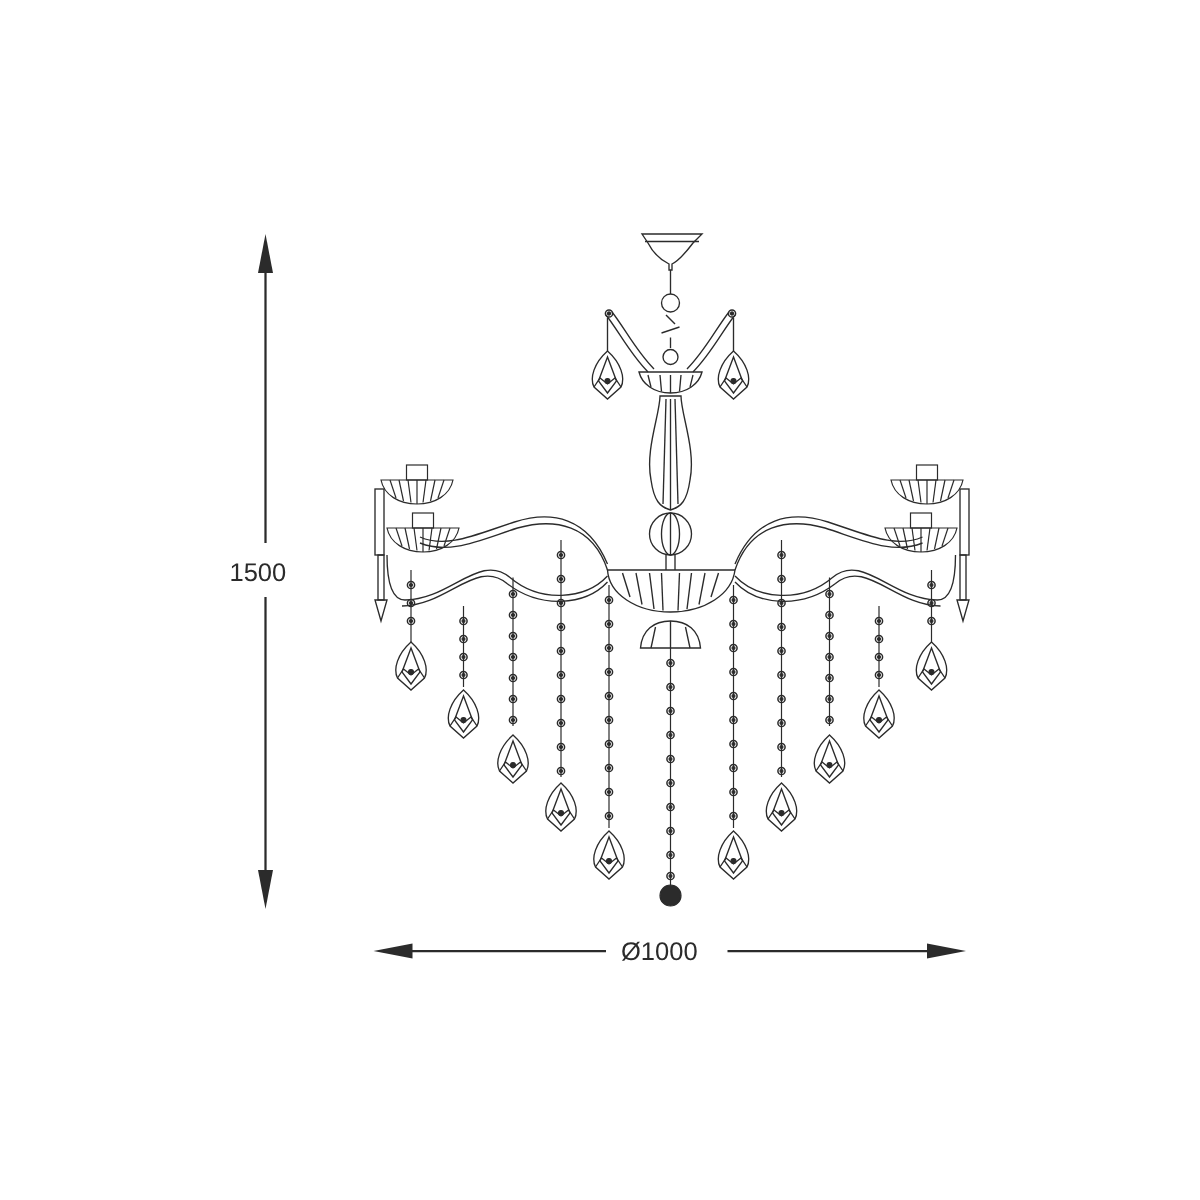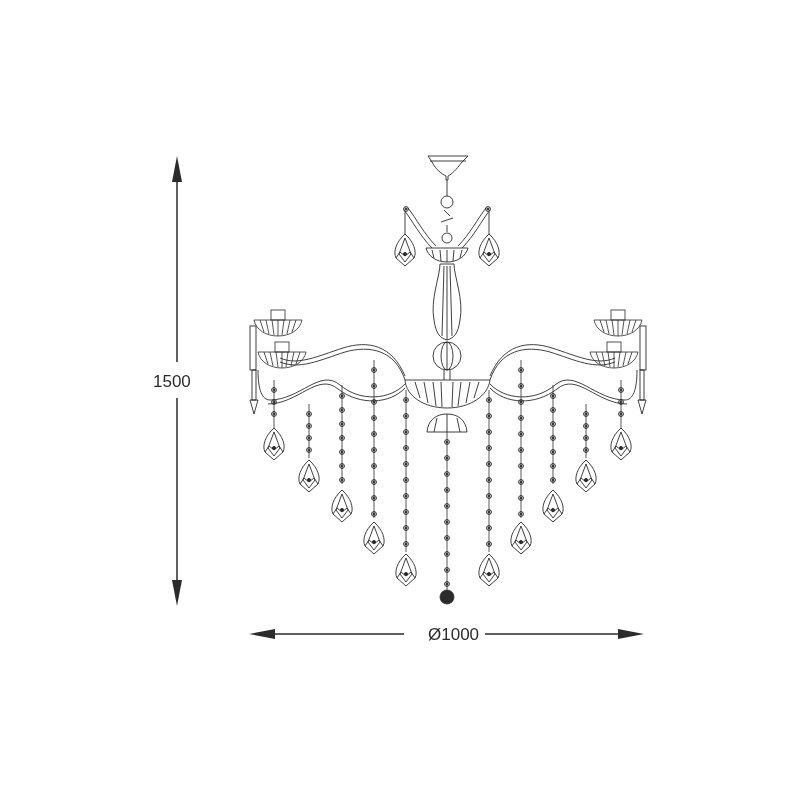--- a/index.html
+++ b/index.html
@@ -1,20 +1,20 @@
 <!DOCTYPE html>
 <html><head>
 <meta charset="utf-8">
 <style>
   html,body{margin:0;padding:0;background:#ffffff;}
   .canvas{position:relative;width:800px;height:748px;background:#ffffff;overflow:hidden;}
   svg{position:absolute;left:0;top:0;}
   .dim-label{position:absolute;font-family:"Liberation Sans",sans-serif;font-size:17px;color:#2b2b2b;background:#ffffff;line-height:20px;}
   .h-label{left:153px;top:370px;padding:2px 0;}
-  .w-label{left:424px;top:625px;padding:0 4px;}
+  .w-label{left:410px;top:625px;padding:0 4px;}
 </style>
 </head>
 <body>
 
 <div class="canvas">
 <svg width="800" height="800" viewBox="0 0 800 800">
   <defs>
     <g id="drop" stroke="#2b2b2b" stroke-width="0.9" fill="none">
       <path d="M0,0 C-9,8 -12,18 -9,24 L0,32 L9,24 C12,18 9,8 0,0 Z"></path>
       <path d="M0,4 L-6,20 L0,28 L6,20 Z"></path>

